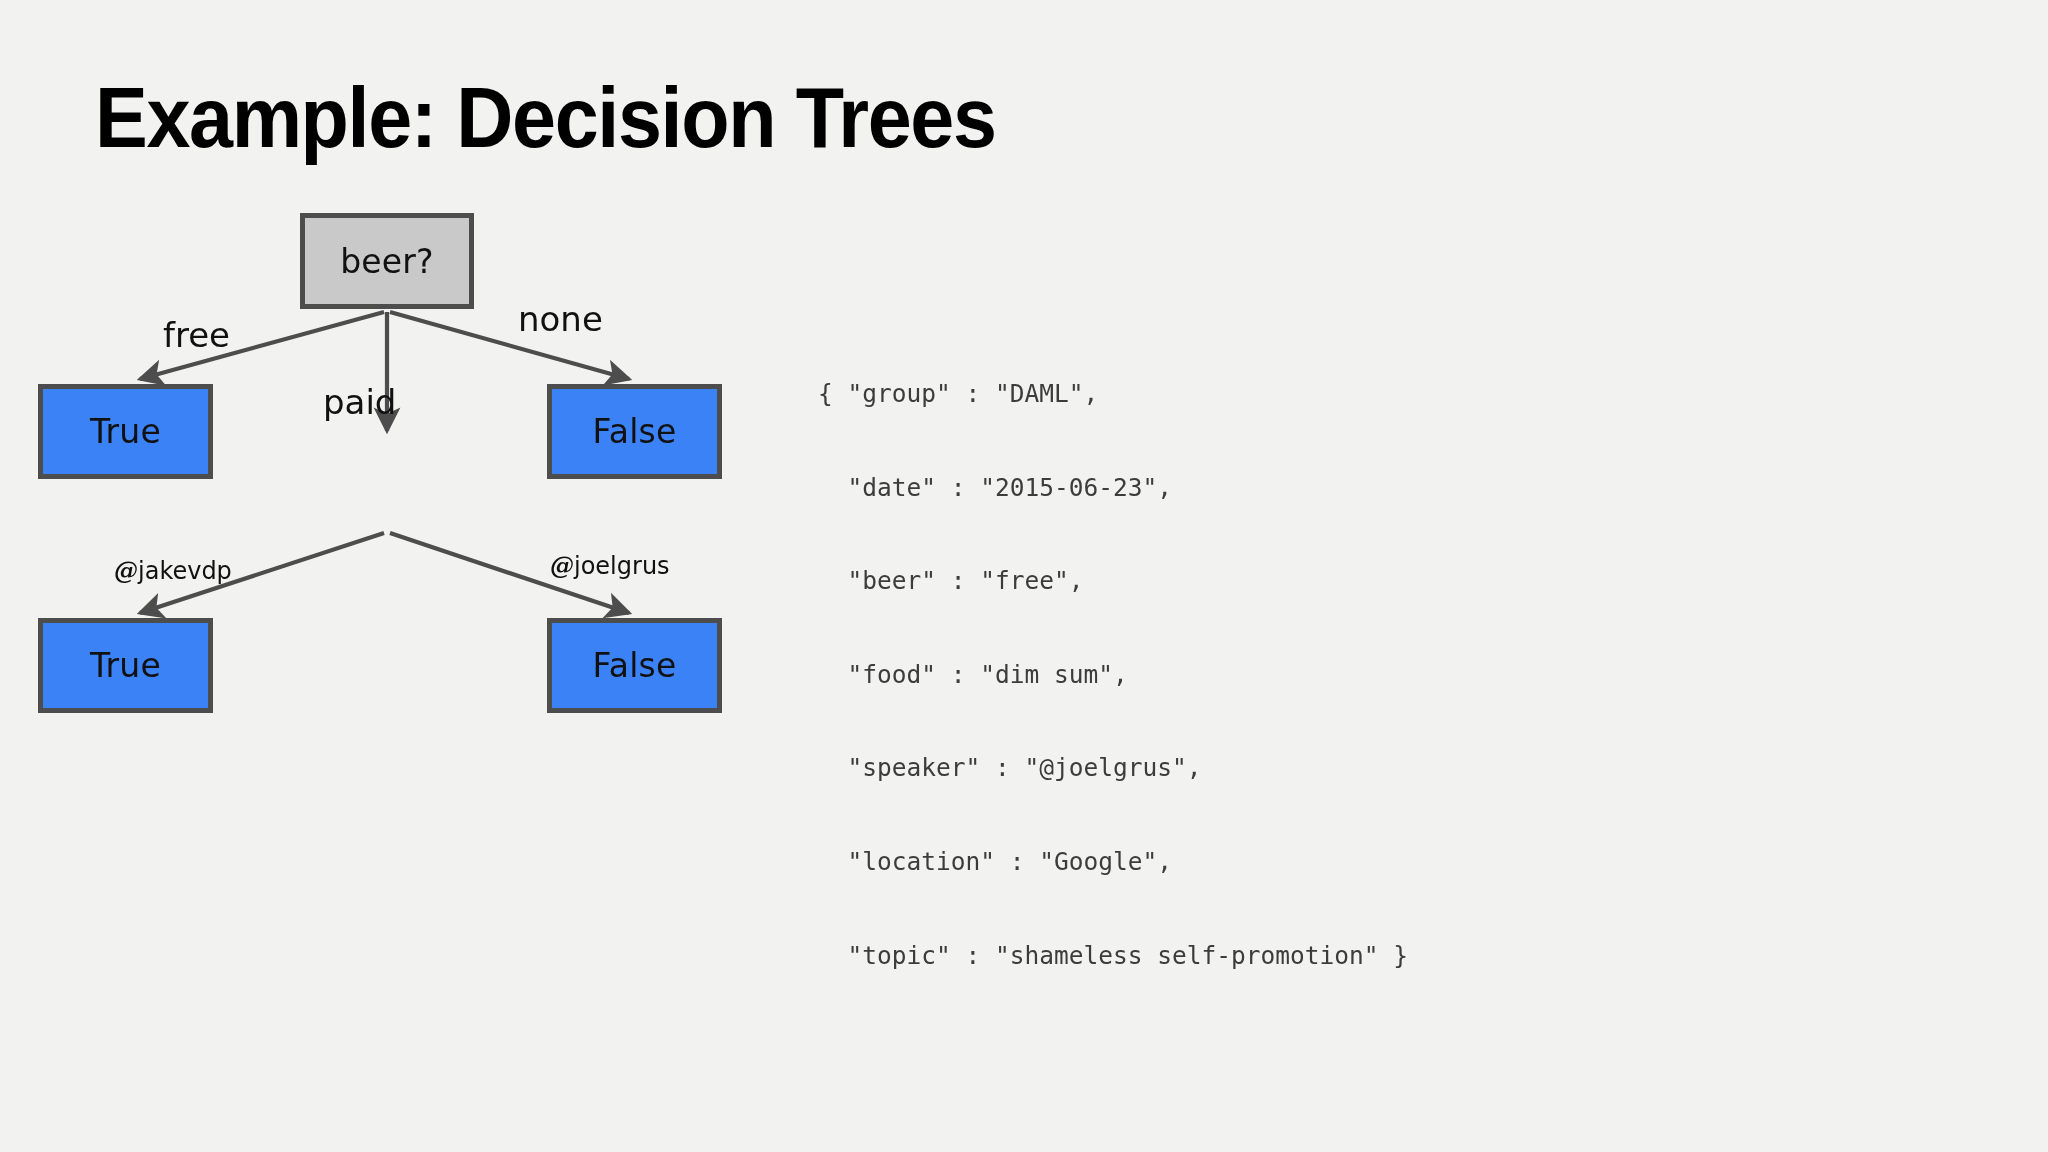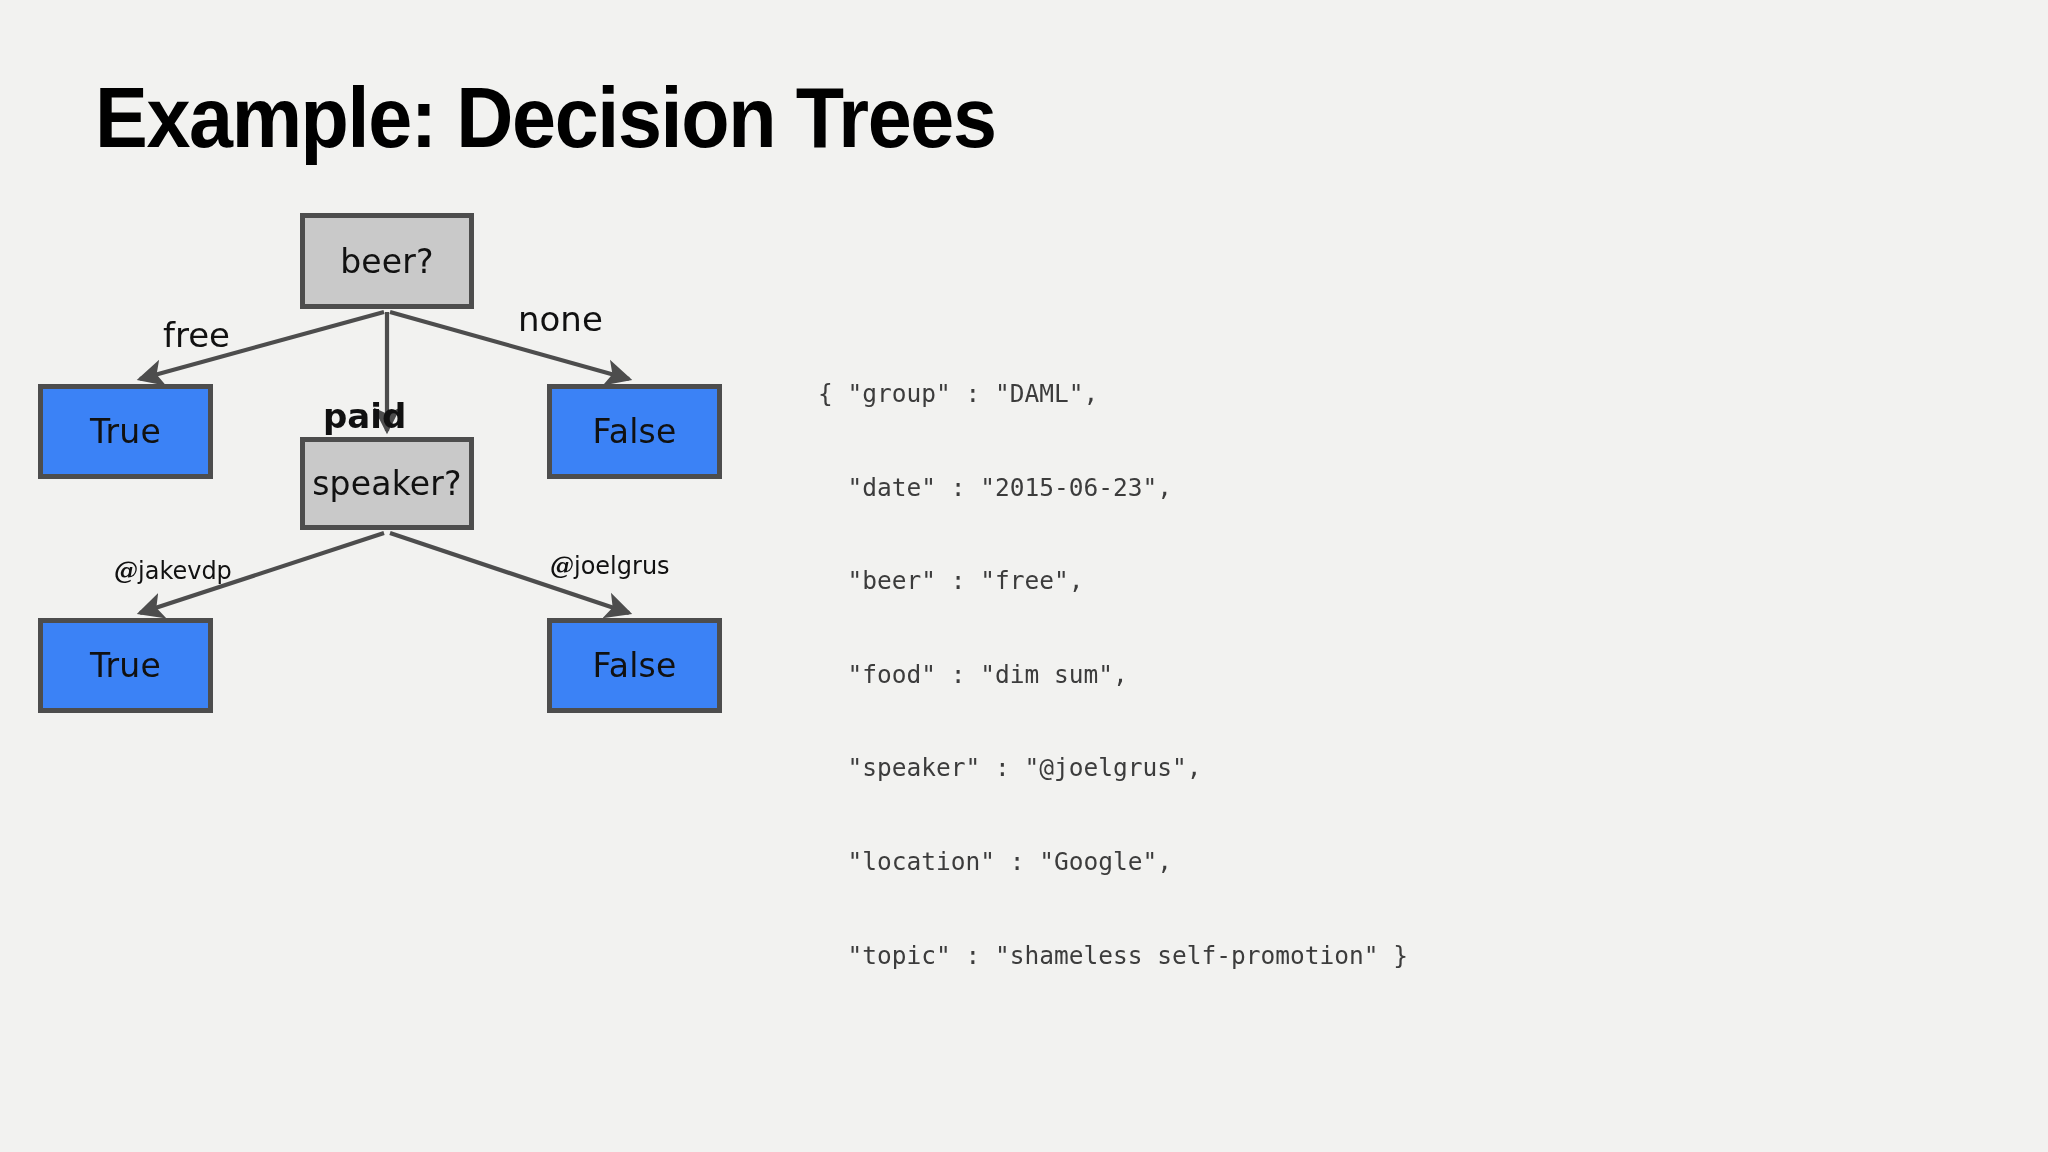--- a/index.html
+++ b/index.html
@@ -85,21 +85,21 @@
   .edge-label.handle {
     font-size: 24px;
   }
   .edge-label.handle .at {
     font-weight: 700;
     font-style: italic;
     font-family: "DejaVu Serif", serif;
   }
 
   #label-free    { left: 163px; top: 315px; }
-  #label-paid    { left: 323px; top: 396px; font-weight: bold; }
+  #label-paid    { left: 323px; top: 382px; }
   #label-none    { left: 518px; top: 299px; }
   #label-jakevdp { left: 114px; top: 556px; }
   #label-joelgrus{ left: 550px; top: 551px; }
 
   
   #json-panel {
     position: absolute;
     left: 818px;
     top: 222px;
     font-family: "DejaVu Sans Mono", "Liberation Mono", monospace;
@@ -131,21 +131,20 @@
 
     <line x1="390" y1="312" x2="629" y2="379" stroke="#4d4d4d" stroke-width="4.2" marker-end="url(#arrowhead)"></line>
 
     <line x1="384" y1="533" x2="140" y2="613" stroke="#4d4d4d" stroke-width="4.2" marker-end="url(#arrowhead)"></line>
 
     <line x1="390" y1="533" x2="629" y2="613" stroke="#4d4d4d" stroke-width="4.2" marker-end="url(#arrowhead)"></line>
   </svg>
 
   <div id="node-beer" class="node decision">beer?</div>
 
-  <div id="node-speaker" class="node decision">speaker?</div>
 
   <div id="leaf-true-1" class="node leaf">True</div>
 
   <div id="leaf-false-1" class="node leaf">False</div>
 
   <div id="leaf-true-2" class="node leaf">True</div>
 
   <div id="leaf-false-2" class="node leaf">False</div>
 
   <div id="label-free" class="edge-label">free</div>

